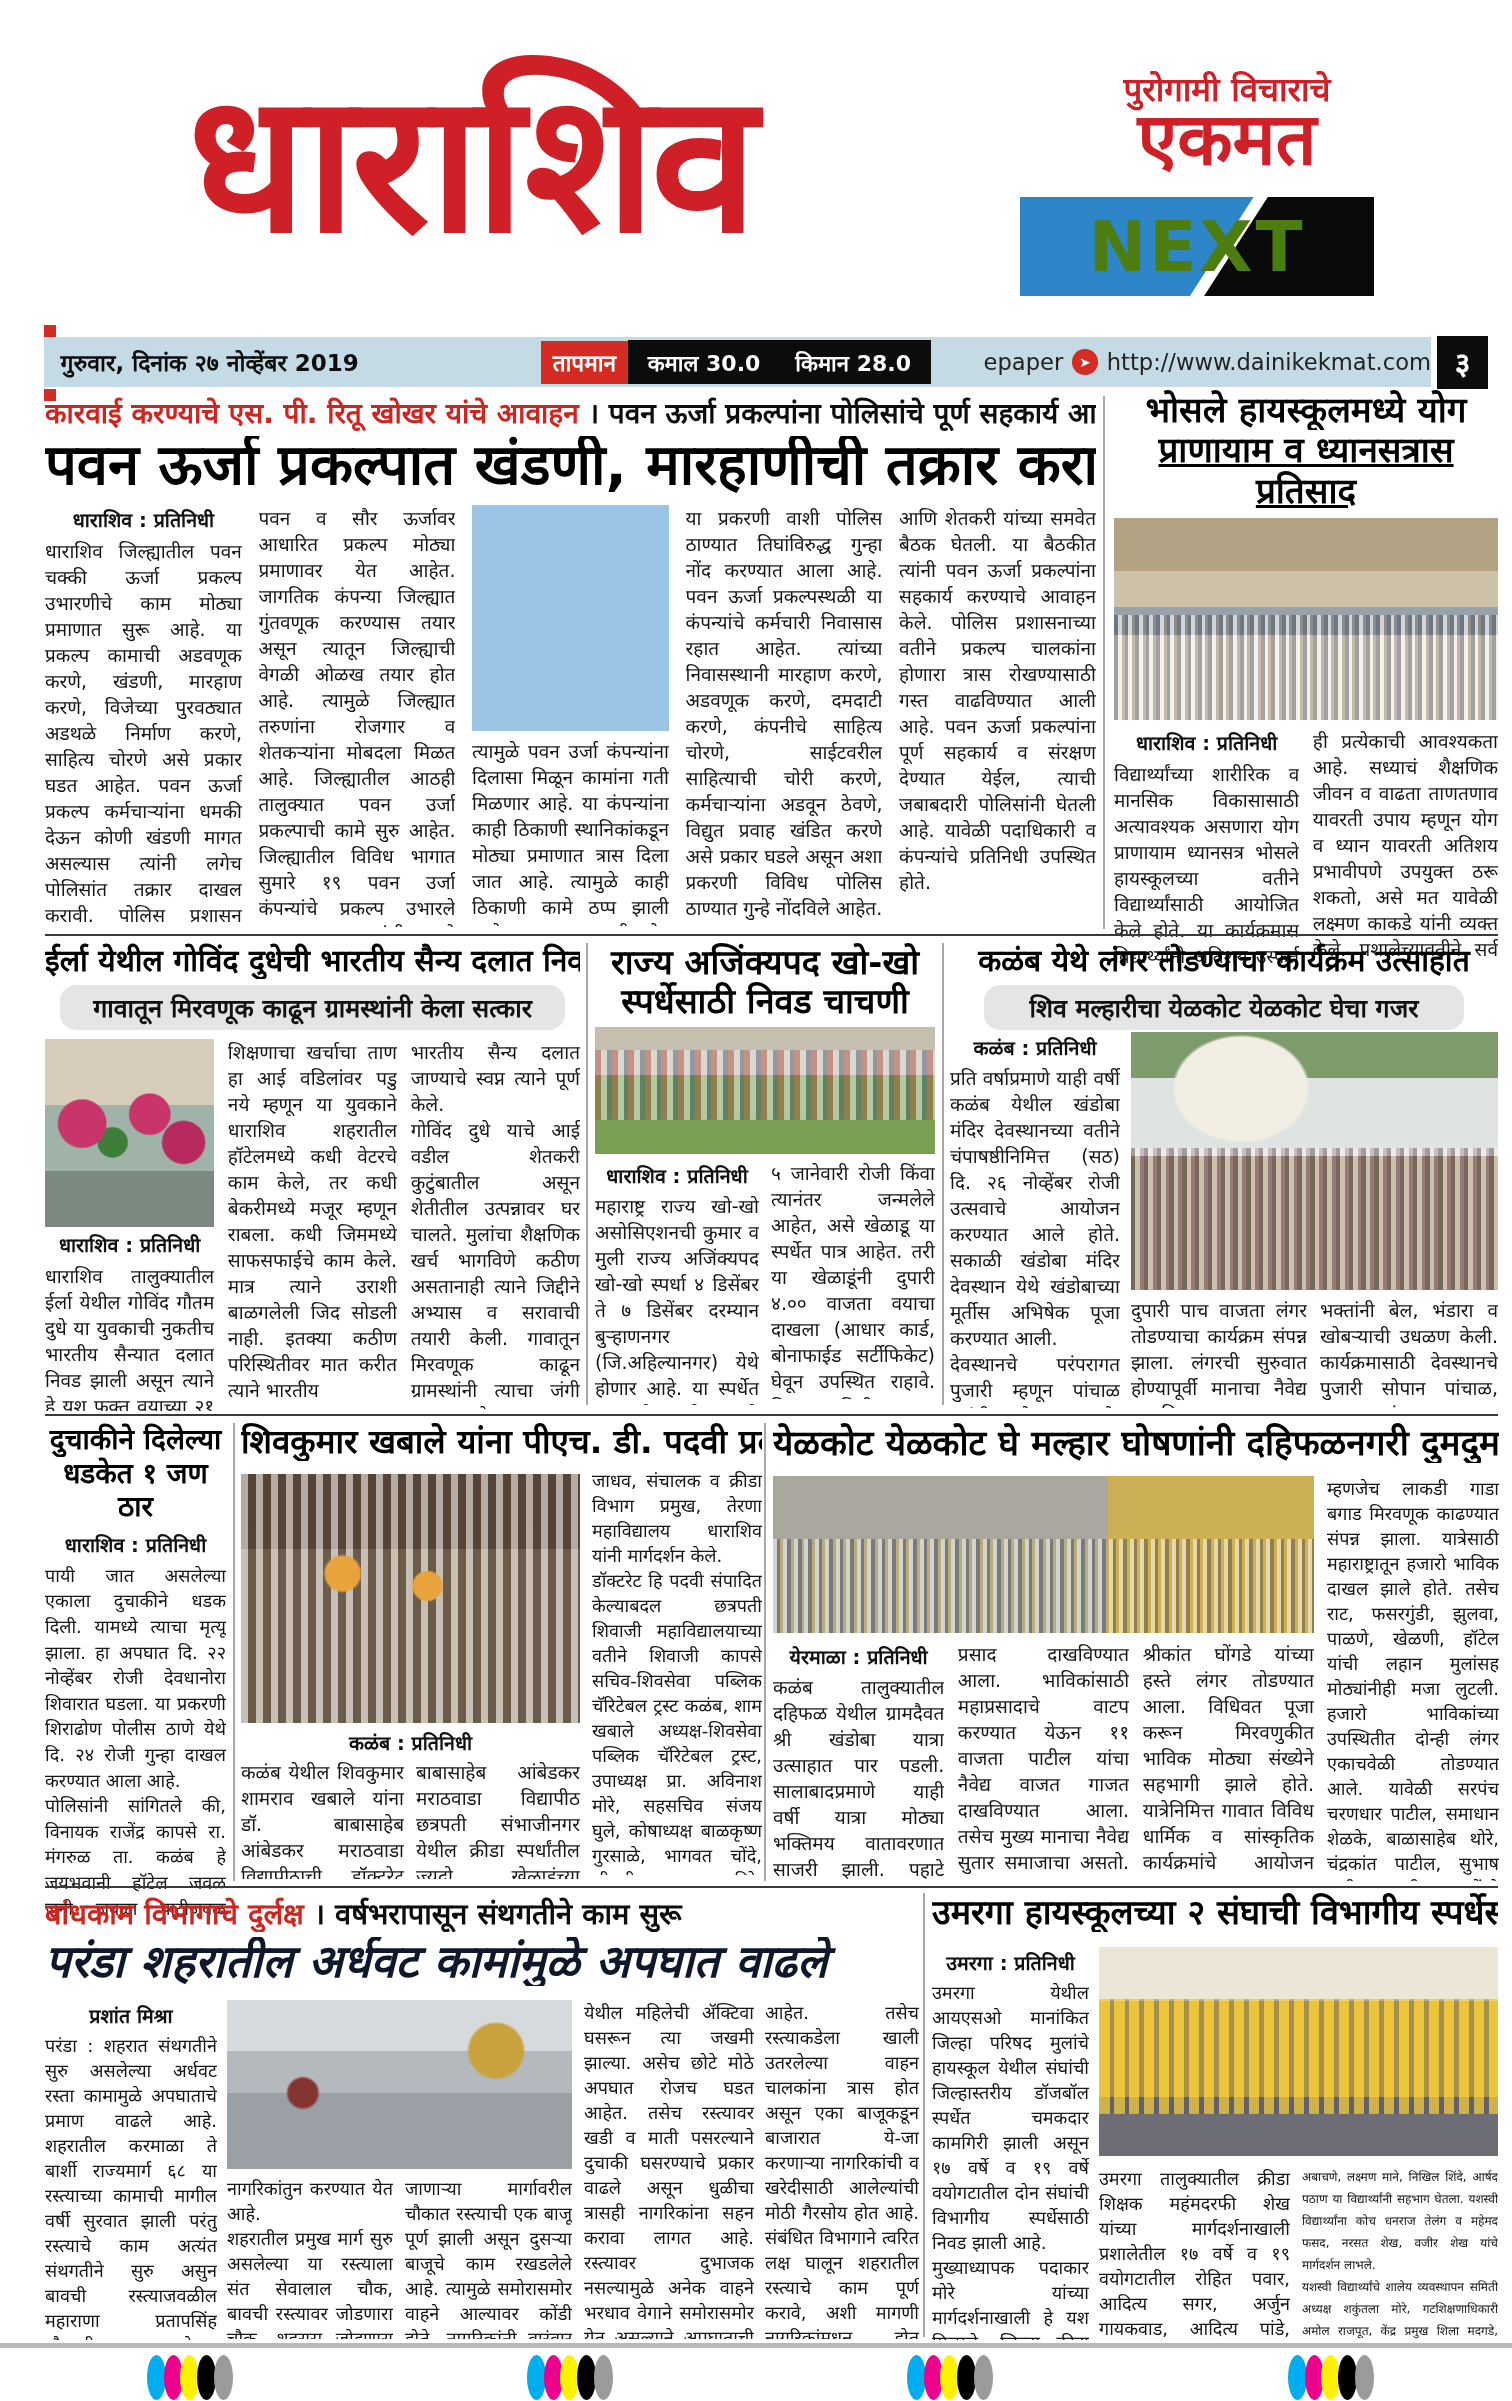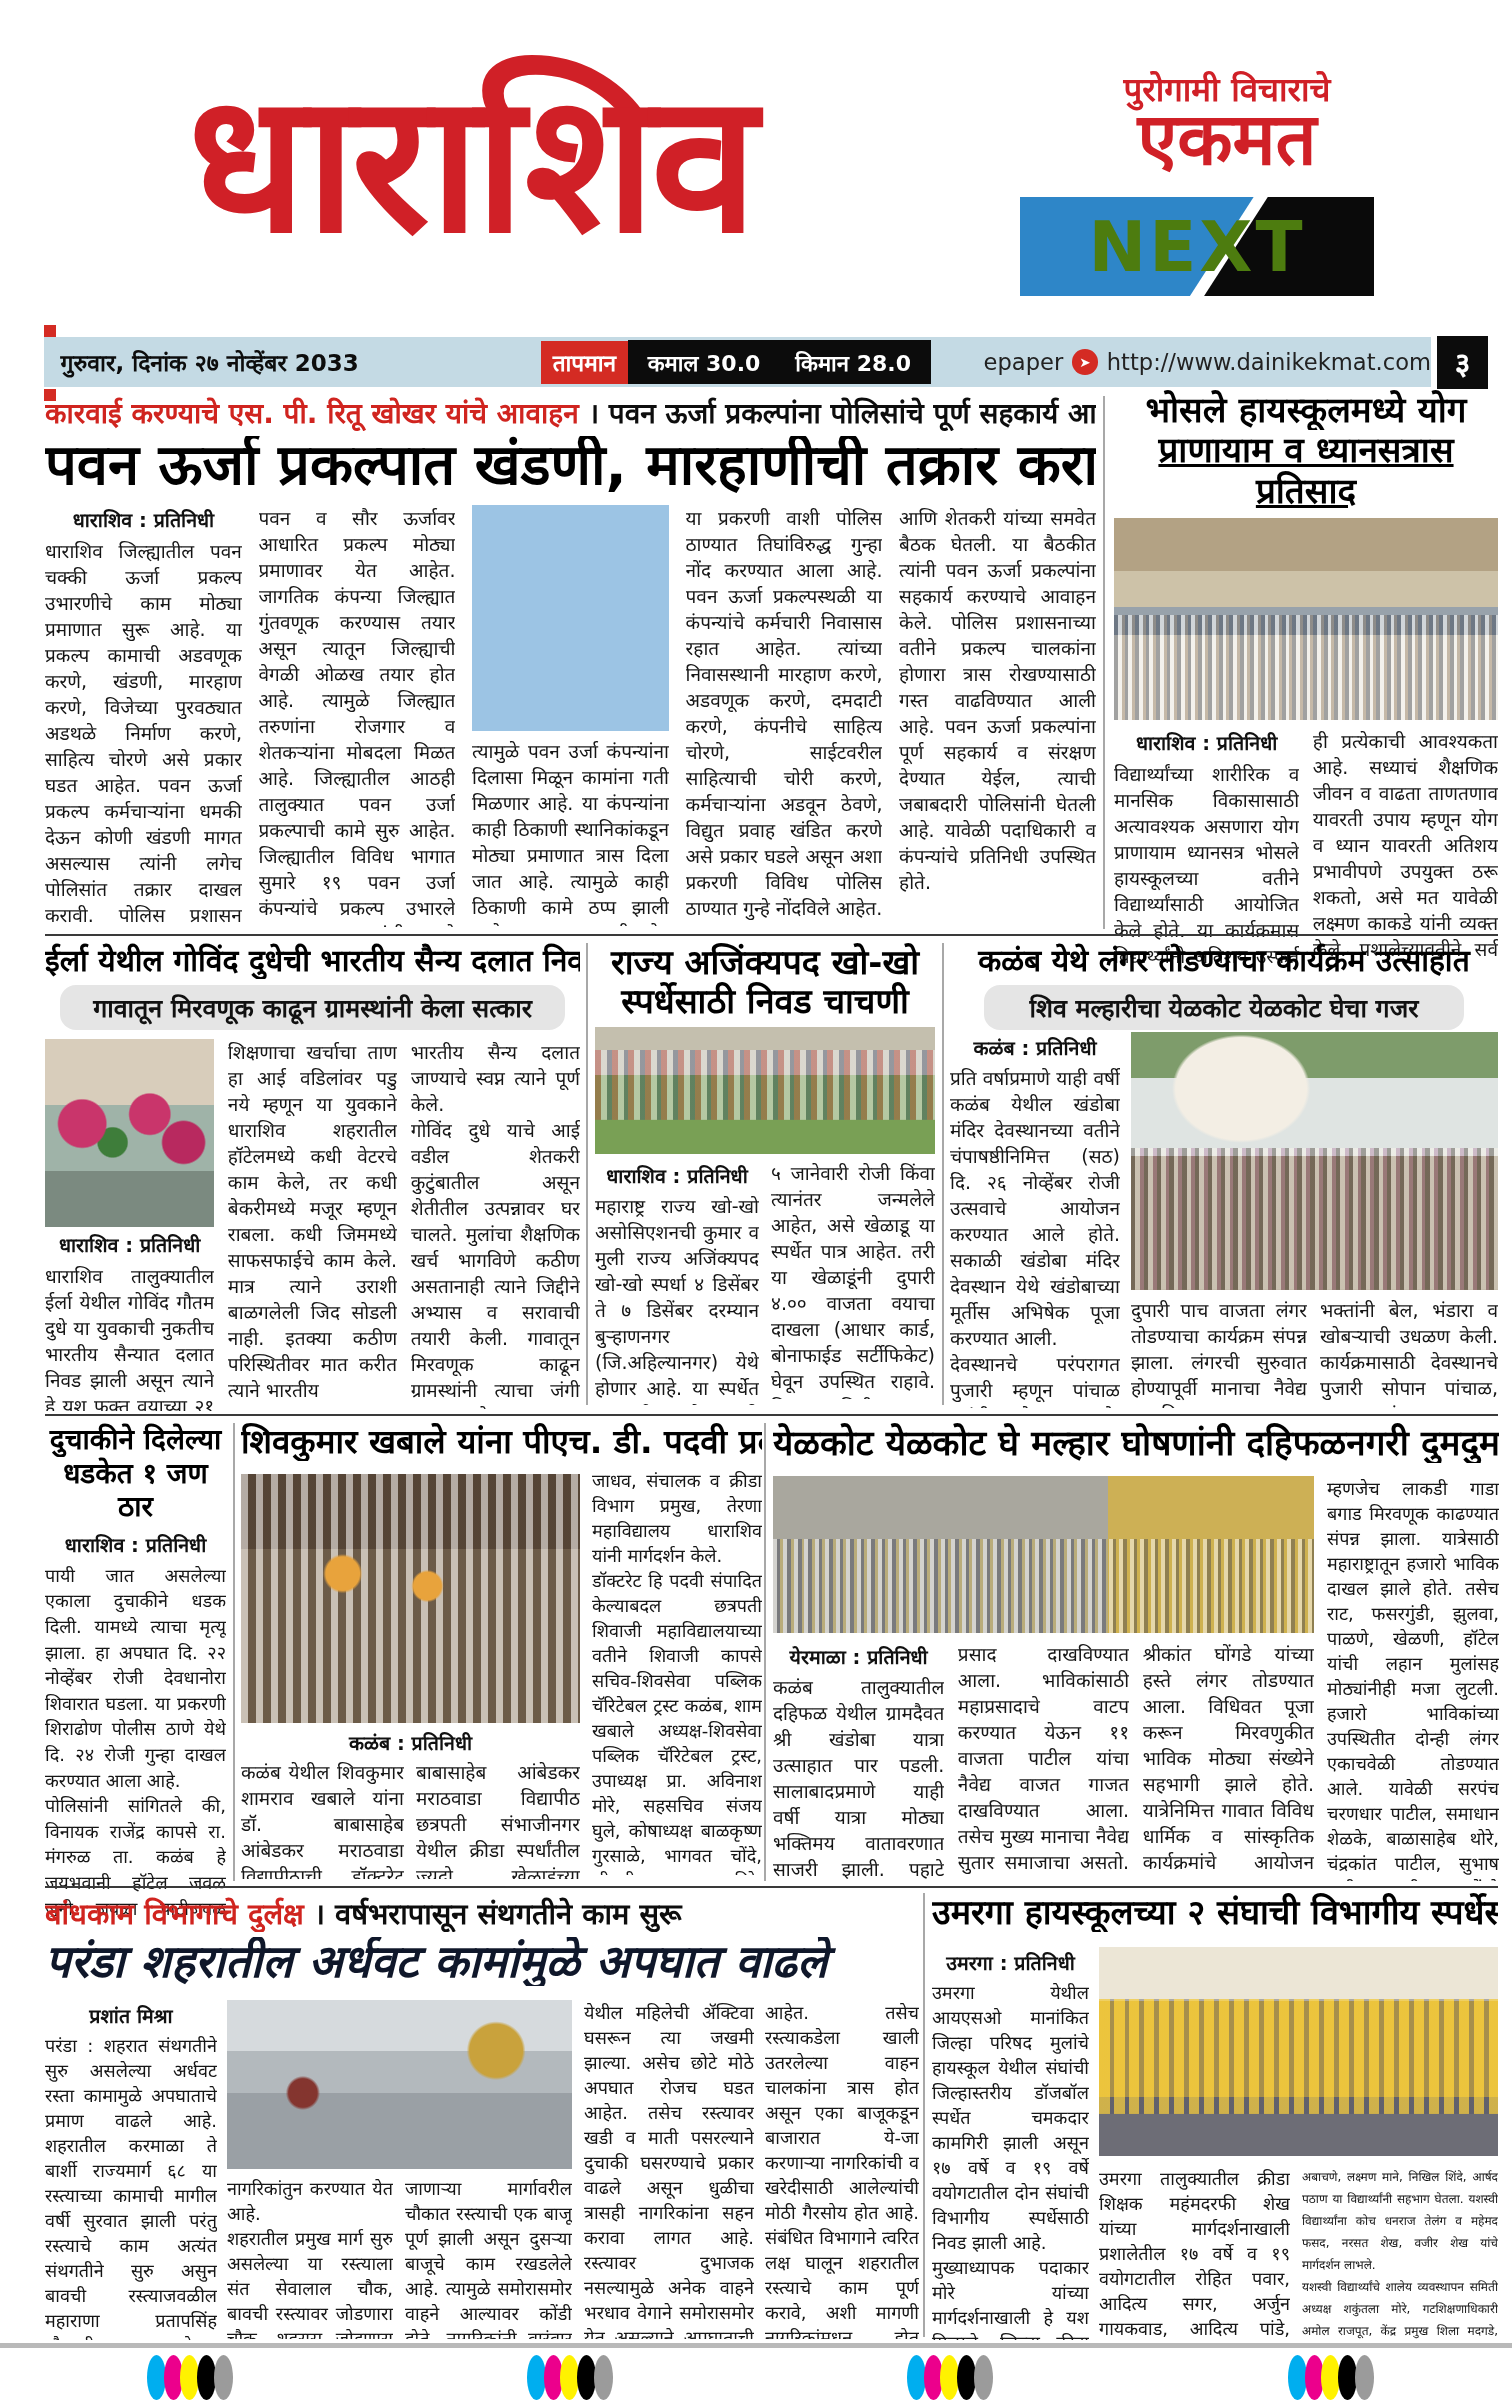--- a/index.html
+++ b/index.html
@@ -100,21 +100,21 @@
   <div class="abs brand" style="left:1084px;top:109px;width:286px;font-family:Liberation Mono, monospace;">एकमत</div>
 
   <div class="next-logo abs" style="left:1020px;top:197px;">
     <div class="next-blue"></div>
     <div class="next-black"></div>
     <div class="next-text">NEXT</div>
   </div>
 
   <div class="abs redsq" style="left:44px;top:325px;"></div>
   <div class="abs infobar" style="left:44px;top:337px;width:1387px;height:50px;">
-    <div class="date" style="width:482px;">गुरुवार, दिनांक २७ नोव्हेंबर 2033</div>
+    <div class="date" style="width:482px;">गुरुवार, दिनांक २७ नोव्हेंबर 2019</div>
     <div class="temp-red">तापमान</div>
     <div class="temp-black">
       <span><span>कमाल</span>&nbsp;<b>30.0</b></span>
       <span><span>किमान</span>&nbsp;<b>28.0</b></span>
     </div>
     <div class="epaper" style="margin-left:53px;">
       <span>epaper</span>
       <span class="epaper-icon">➤</span>
       <span>http://www.dainikekmat.com</span>
     </div>

